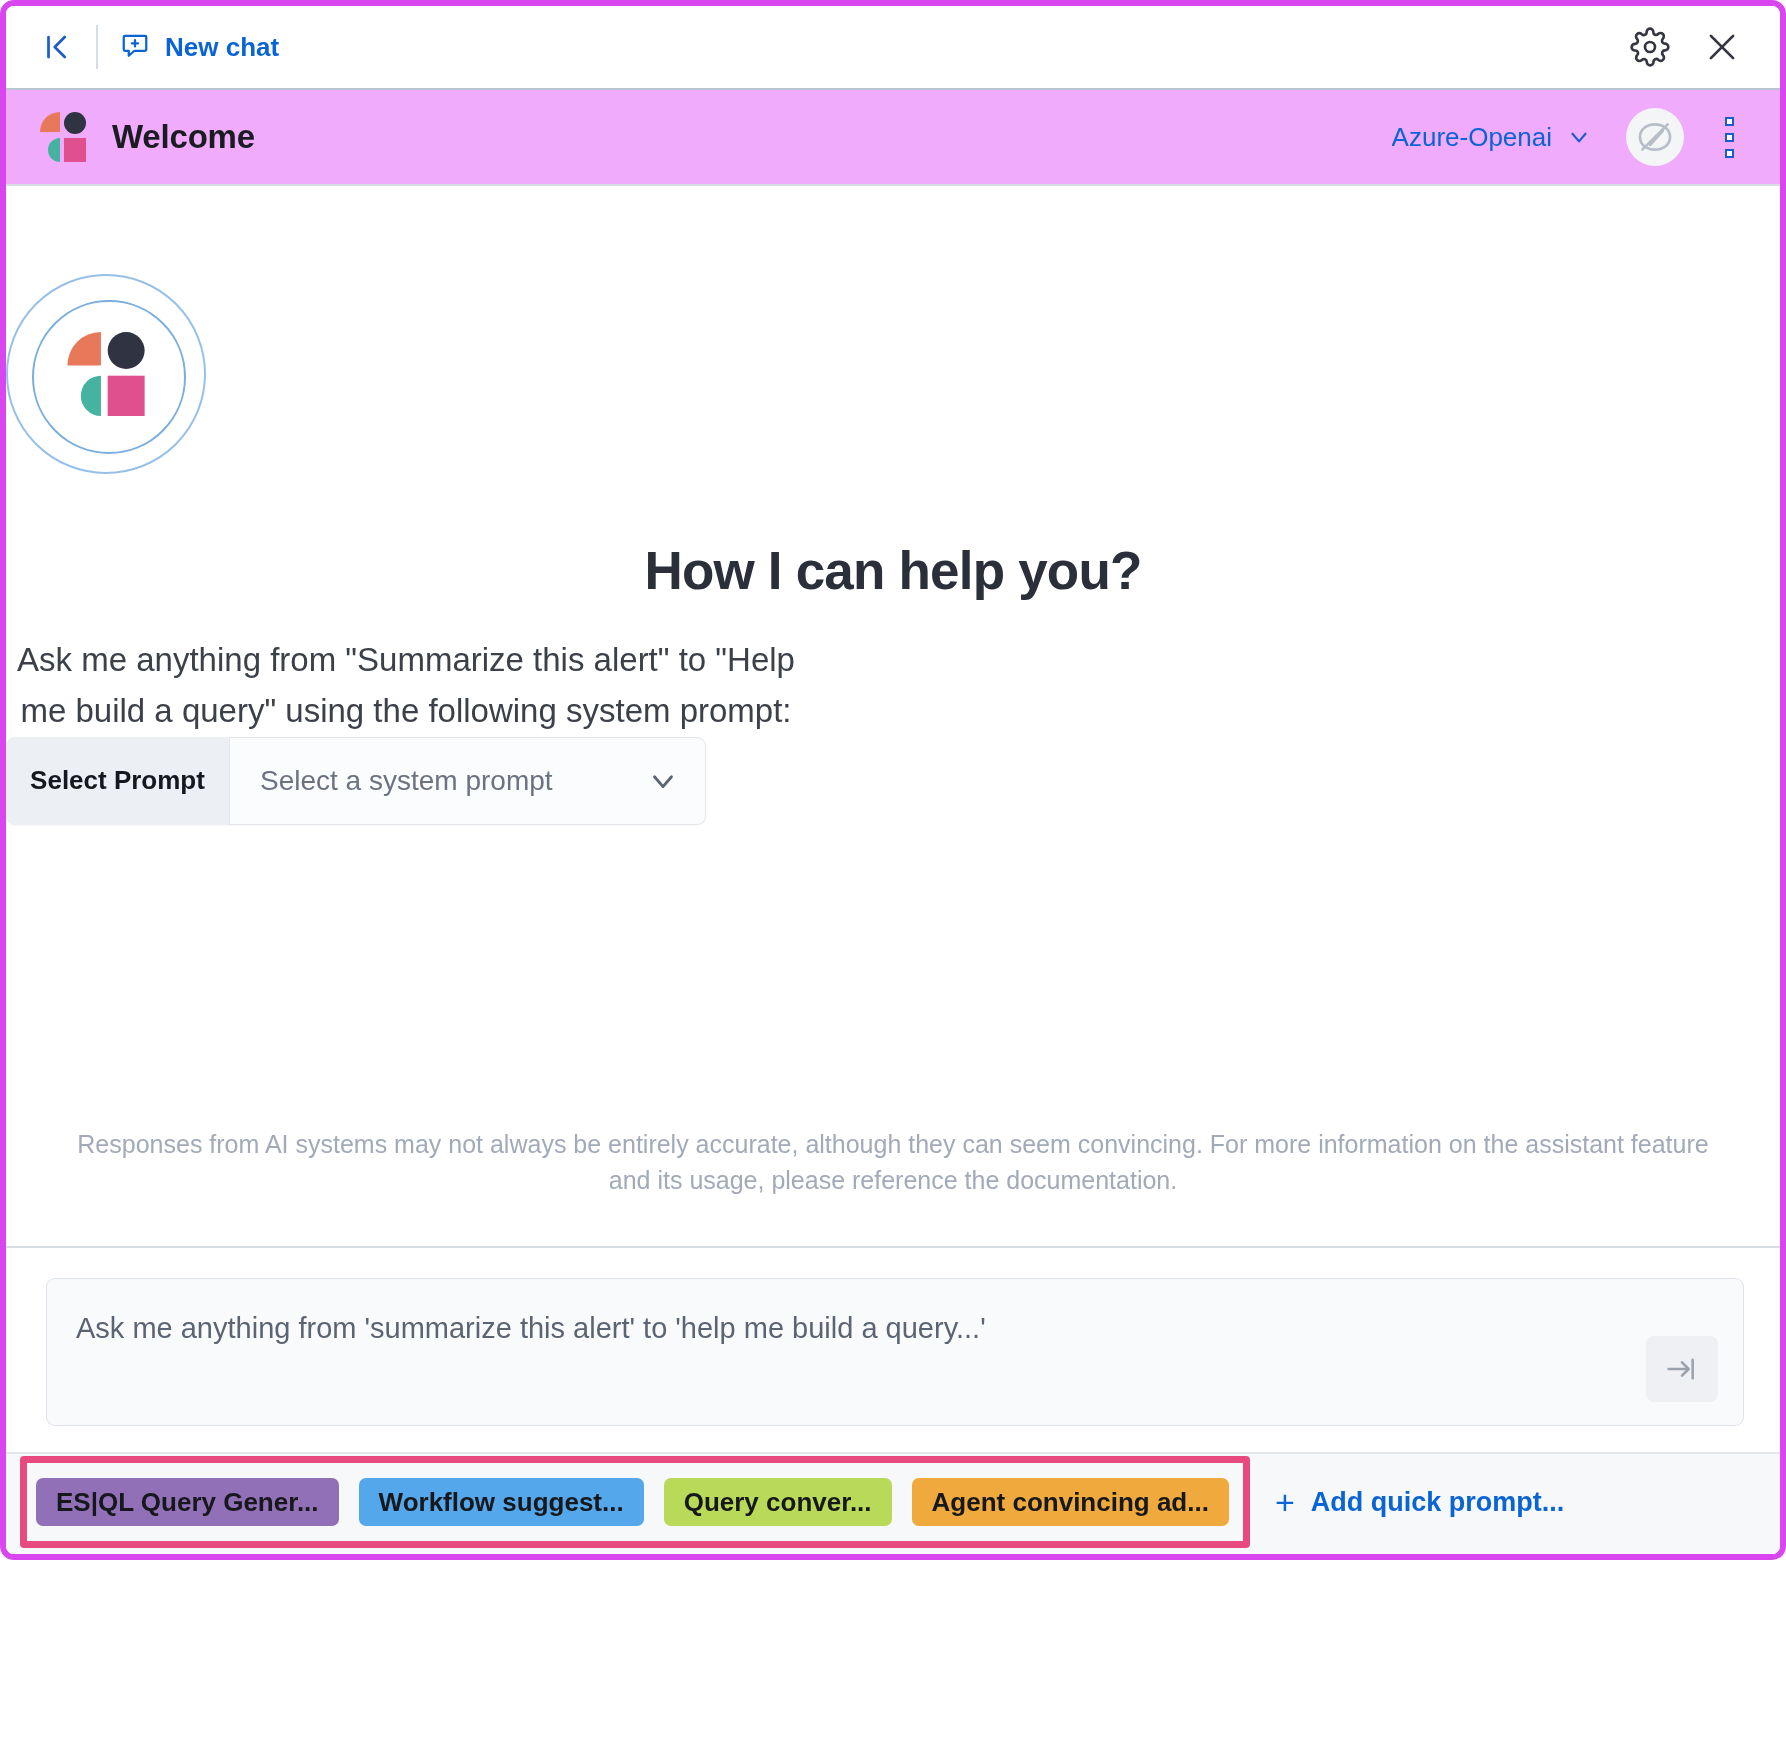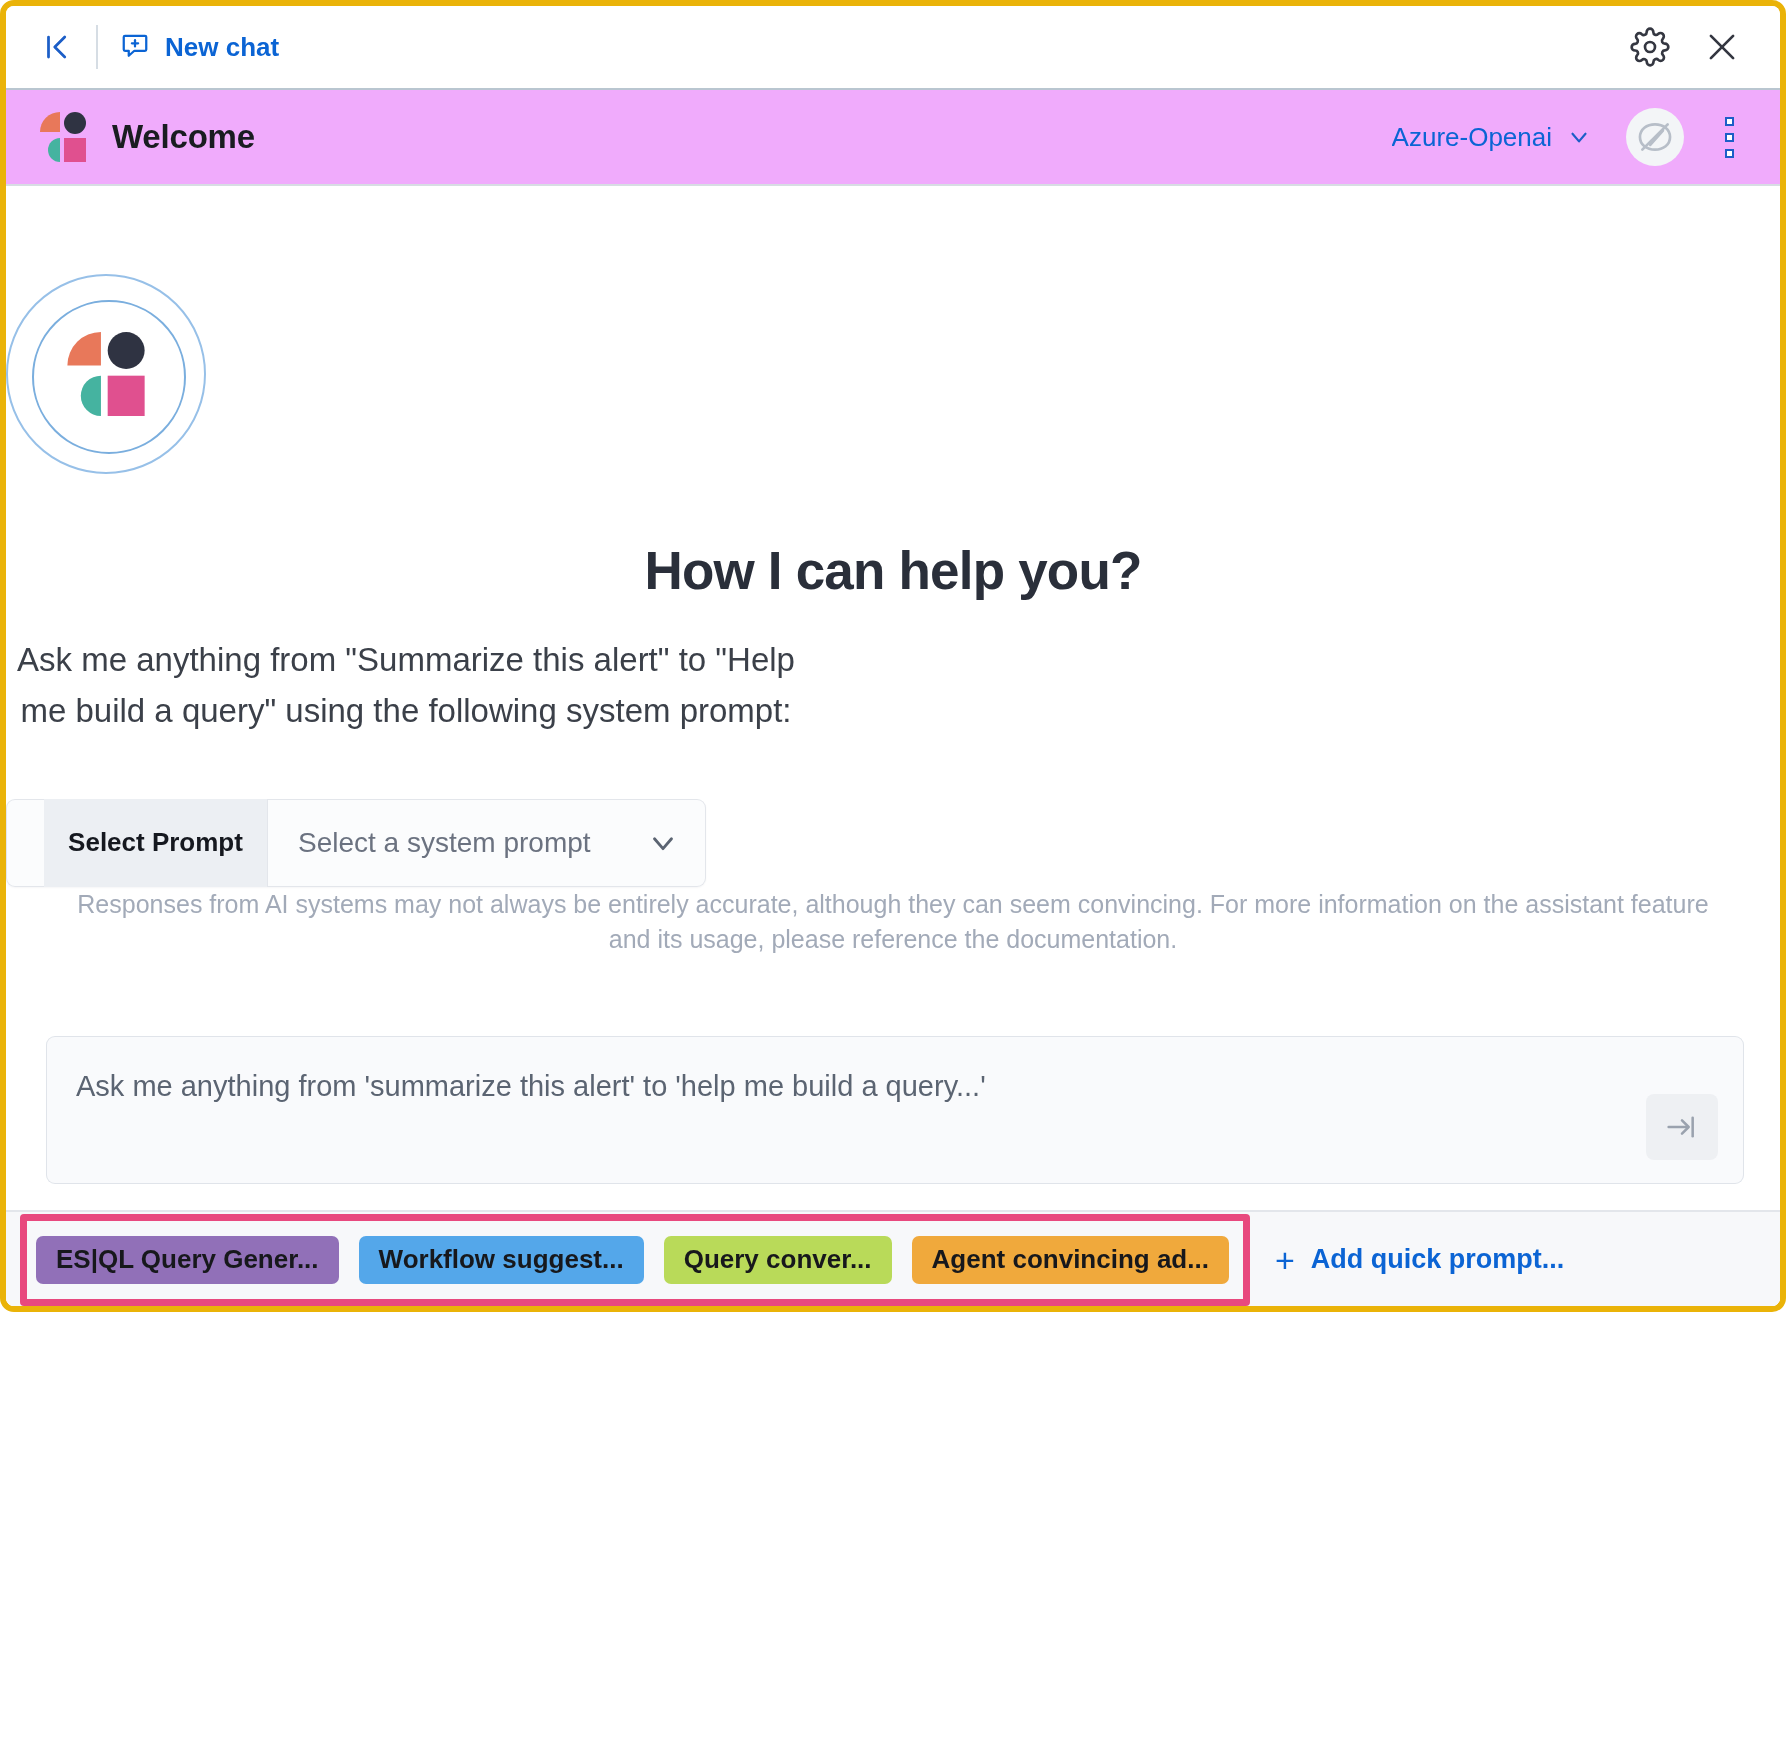--- a/index.html
+++ b/index.html
@@ -5,23 +5,23 @@
   * { box-sizing: border-box; margin: 0; padding: 0; }
   html, body {
     width: 1786px; height: 1750px;
     background: #ffffff;
     font-family: "Liberation Sans", sans-serif;
     overflow: hidden;
   }
   
   #app {
     position: relative;
-    width: 1786px; height: 1312px;
-    background: #ffffff;
-    border: 6px solid #eab308;
+    width: 1786px; height: 1560px;
+    background: #ffffff;
+    border: 6px solid #d946ef;
     border-radius: 14px;
     overflow: hidden;
     display: flex;
     flex-direction: column;
   }
 
   
   .topbar {
     height: 84px;
     flex: 0 0 84px;
@@ -161,29 +161,27 @@
   }
   .subtitle {
     margin-top: 34px;
     width: 800px;
     text-align: center;
     font-size: 33px;
     line-height: 1.54;
     color: #3b4049;
   }
   .prompt-select {
-    margin-top: 62px;
     display: flex;
     width: 700px;
     height: 88px;
     border-radius: 9px;
     overflow: hidden;
     background: #fbfcfd;
     box-shadow: 0 0 0 1px #e3e6eb inset, 0 1px 2px rgba(16,24,40,.04);
-    padding-left: 38px;
   }
   .prompt-select .label {
     flex: 0 0 224px;
     background: #eceff3;
     display: flex; align-items: center; justify-content: center;
     font-size: 26px;
     font-weight: 700;
     color: #15181f;
     border-right: 1px solid #e3e6eb;
   }

